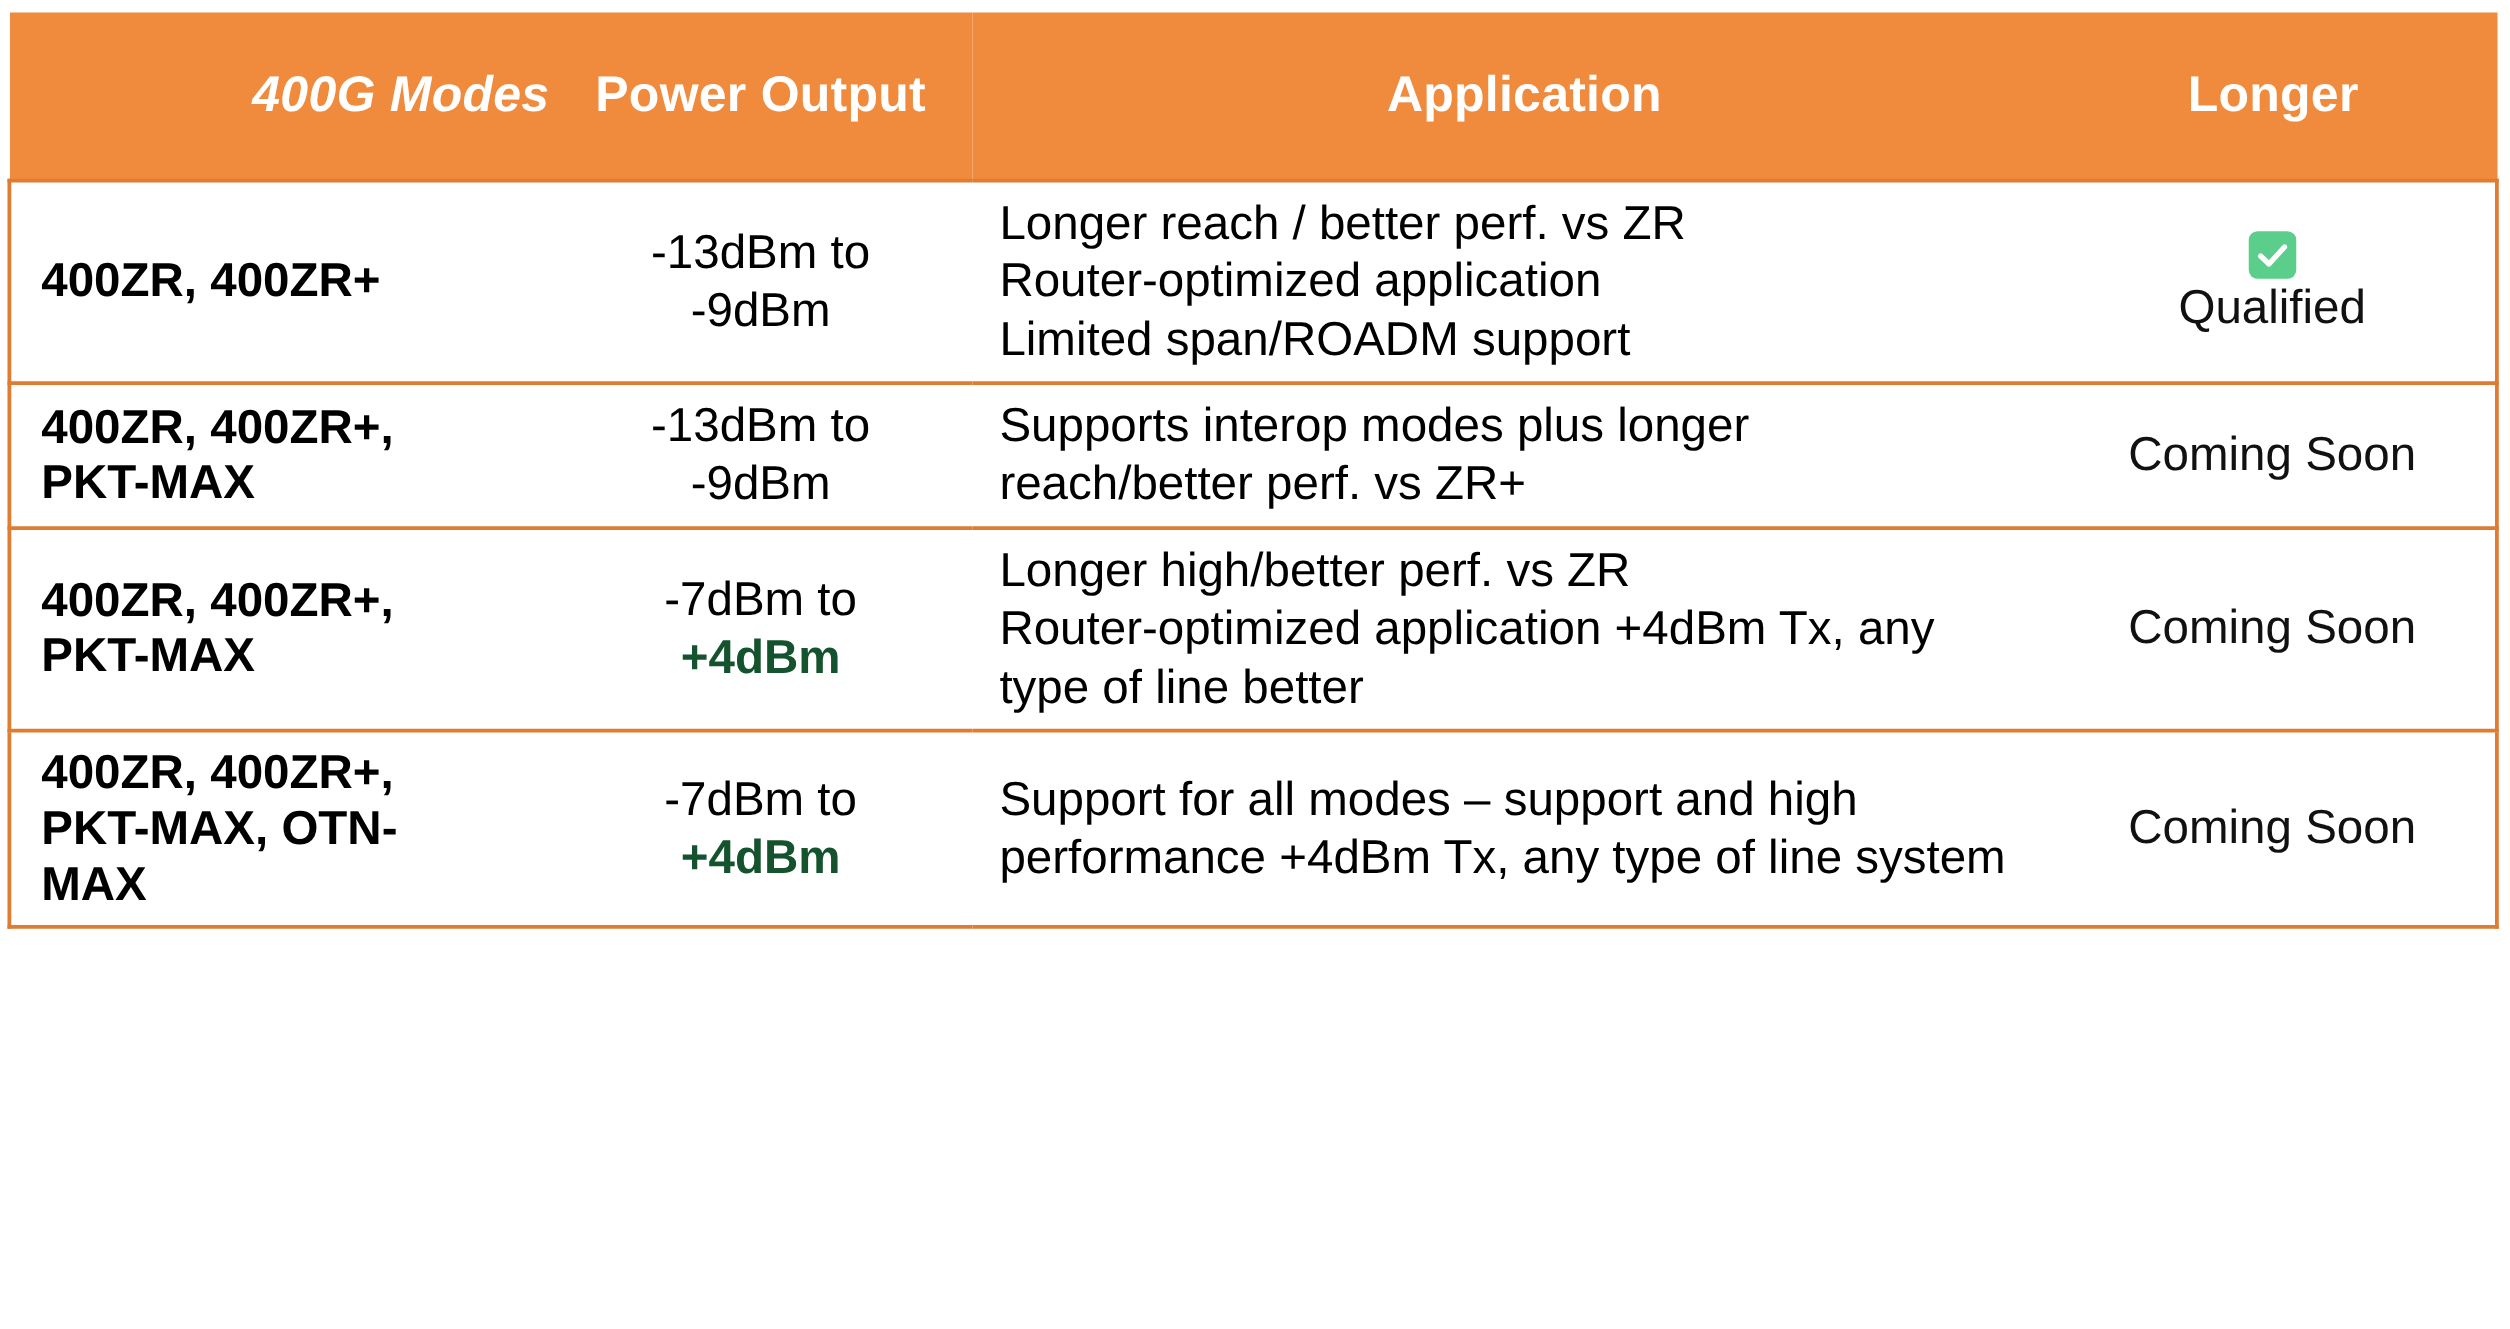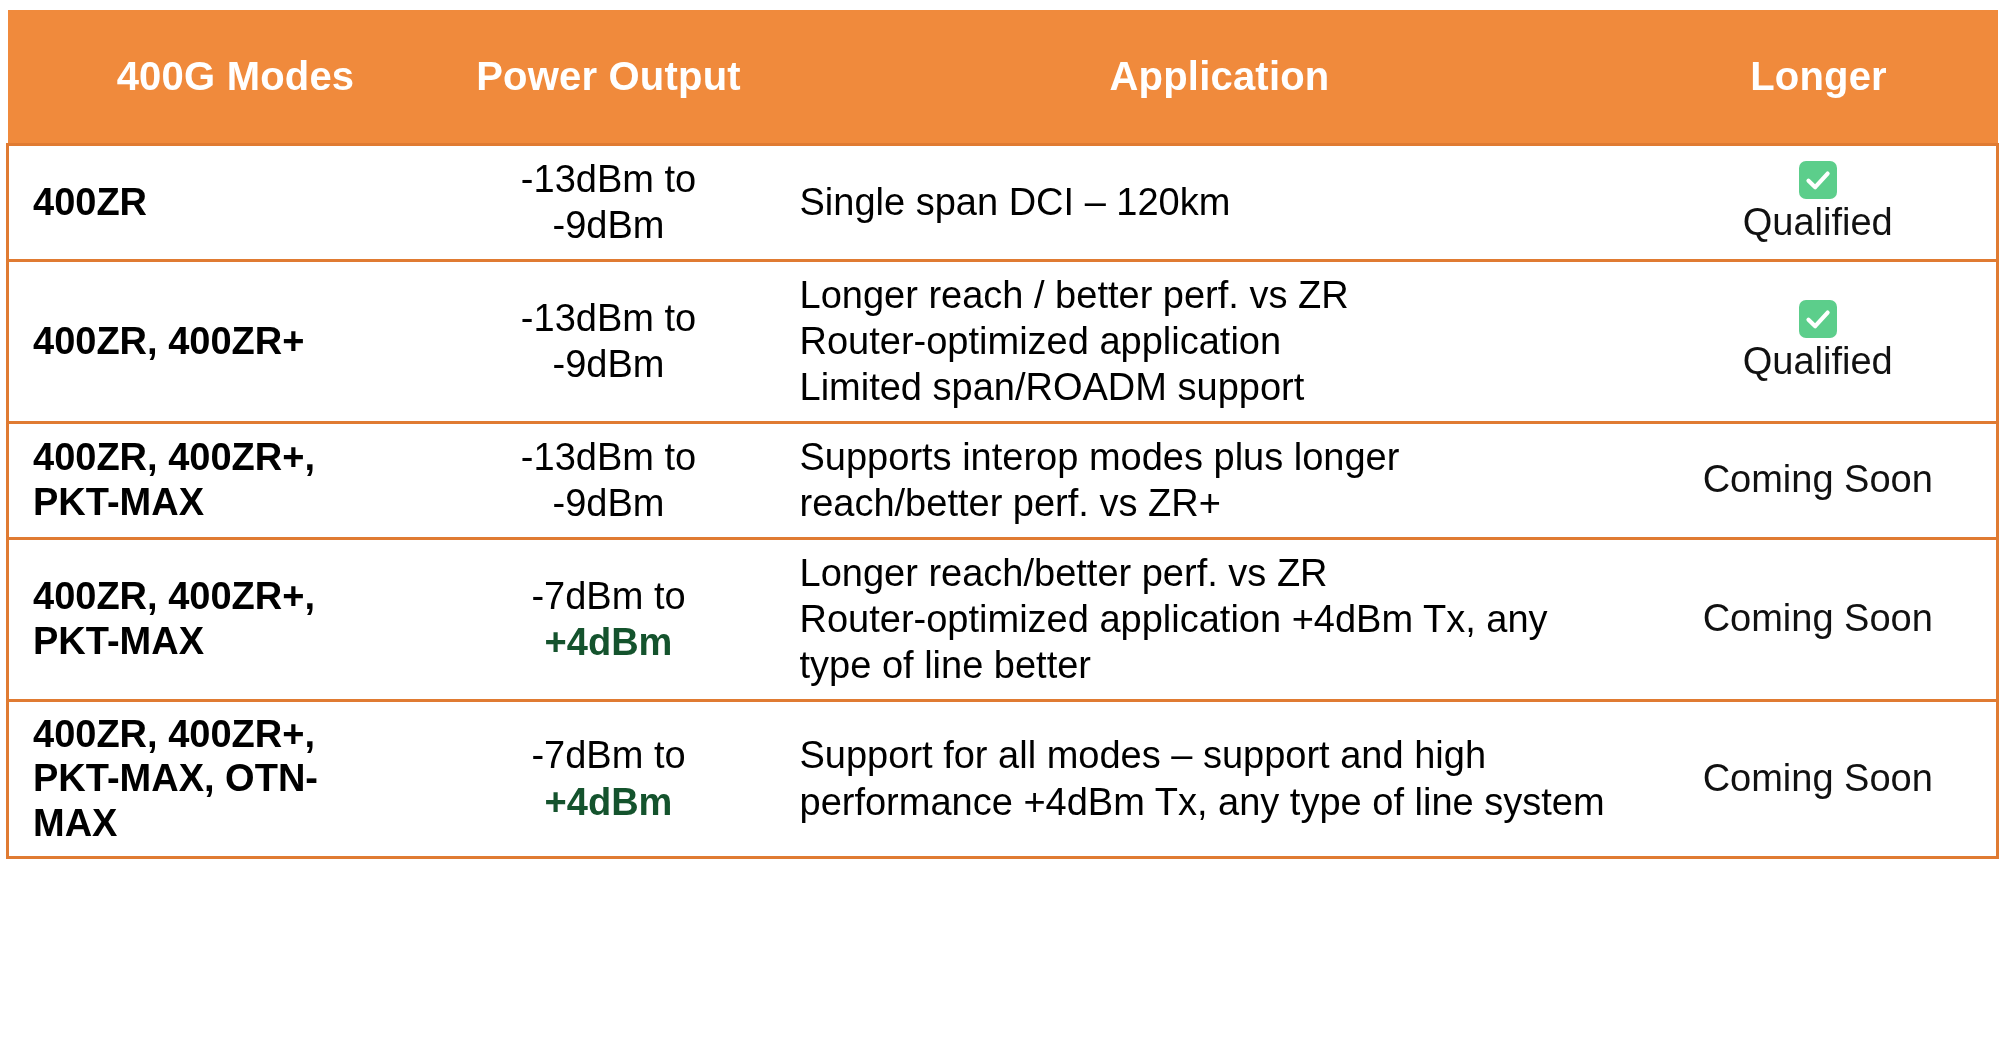--- a/index.html
+++ b/index.html
@@ -37,21 +37,21 @@
     color: #ffffff;
     font-size: 40px;
     font-weight: bold;
     letter-spacing: 0.2px;
     padding: 0;
     height: 133px;
     vertical-align: middle;
     border: none;
     font-family: "Liberation Sans", sans-serif;
   }
-  th.h-modes      { text-align: center;   padding-left: 24px; }
+  th.h-modes      { text-align: right;   padding-left: 24px; font-style: italic; }
   th.h-power      { }
   th.h-app        { text-align: center;   padding-left: 22px; }
   th.h-status     { text-align: center; }
 
   
   tbody td {
     border-top: 3px solid #E07B32;
     border-bottom: 3px solid #E07B32;
     border-left: none;
     border-right: none;
@@ -132,86 +132,67 @@
       <tr>
         <th class="h-modes">400G Modes</th>
         <th class="h-power">Power Output</th>
         <th class="h-app">Application</th>
         <th class="h-status">Longer</th>
       </tr>
     </thead>
     <tbody id="table-body">
         <tr>
           <td class="cell-modes">
-            <span class="row-line">400ZR</span>
+            <span class="row-line">400ZR, 400ZR+</span>
           </td>
           <td class="cell-power">
             <span class="row-line">-13dBm to</span>
             <span class="row-line">-9dBm</span>
           </td>
           <td class="cell-app">
-            <span class="row-line">Single span DCI – 120km</span>
+            <span class="row-line">Longer reach / better perf. vs ZR</span>
+            <span class="row-line">Router-optimized application</span>
+            <span class="row-line">Limited span/ROADM support</span>
           </td>
           <td class="cell-status">
             <span class="check-icon"><svg viewBox="0 0 40 40" width="40" height="40" aria-hidden="true">
                 <rect x="1" y="1" width="38" height="38" rx="7" ry="7" fill="#5CCE8B"></rect>
                 <path d="M10.5 20.8 L17.2 27.2 L29.6 13.6" fill="none" stroke="#ffffff" stroke-width="4.2" stroke-linecap="round" stroke-linejoin="round"></path>
               </svg></span>
             <span class="status-text">Qualified</span>
           </td>
         </tr>
         <tr>
           <td class="cell-modes">
-            <span class="row-line">400ZR, 400ZR+</span>
+            <span class="row-line">400ZR, 400ZR+,</span>
+            <span class="row-line">PKT-MAX</span>
           </td>
           <td class="cell-power">
             <span class="row-line">-13dBm to</span>
             <span class="row-line">-9dBm</span>
           </td>
           <td class="cell-app">
-            <span class="row-line">Longer reach / better perf. vs ZR</span>
-            <span class="row-line">Router-optimized application</span>
-            <span class="row-line">Limited span/ROADM support</span>
-          </td>
-          <td class="cell-status">
-            <span class="check-icon"><svg viewBox="0 0 40 40" width="40" height="40" aria-hidden="true">
-                <rect x="1" y="1" width="38" height="38" rx="7" ry="7" fill="#5CCE8B"></rect>
-                <path d="M10.5 20.8 L17.2 27.2 L29.6 13.6" fill="none" stroke="#ffffff" stroke-width="4.2" stroke-linecap="round" stroke-linejoin="round"></path>
-              </svg></span>
-            <span class="status-text">Qualified</span>
+            <span class="row-line">Supports interop modes plus longer</span>
+            <span class="row-line">reach/better perf. vs ZR+</span>
+          </td>
+          <td class="cell-status">
+            <span class="status-text">Coming Soon</span>
           </td>
         </tr>
         <tr>
           <td class="cell-modes">
             <span class="row-line">400ZR, 400ZR+,</span>
             <span class="row-line">PKT-MAX</span>
           </td>
           <td class="cell-power">
-            <span class="row-line">-13dBm to</span>
-            <span class="row-line">-9dBm</span>
-          </td>
-          <td class="cell-app">
-            <span class="row-line">Supports interop modes plus longer</span>
-            <span class="row-line">reach/better perf. vs ZR+</span>
-          </td>
-          <td class="cell-status">
-            <span class="status-text">Coming Soon</span>
-          </td>
-        </tr>
-        <tr>
-          <td class="cell-modes">
-            <span class="row-line">400ZR, 400ZR+,</span>
-            <span class="row-line">PKT-MAX</span>
-          </td>
-          <td class="cell-power">
             <span class="row-line">-7dBm to</span>
             <span class="row-line hi">+4dBm</span>
           </td>
           <td class="cell-app">
-            <span class="row-line">Longer reach/better perf. vs ZR</span>
+            <span class="row-line">Longer high/better perf. vs ZR</span>
             <span class="row-line">Router-optimized application +4dBm Tx, any</span>
             <span class="row-line">type of line better</span>
           </td>
           <td class="cell-status">
             <span class="status-text">Coming Soon</span>
           </td>
         </tr>
         <tr>
           <td class="cell-modes">
             <span class="row-line">400ZR, 400ZR+,</span>

